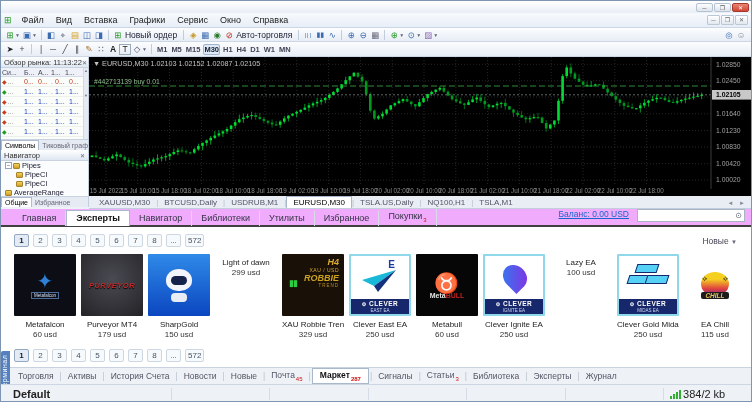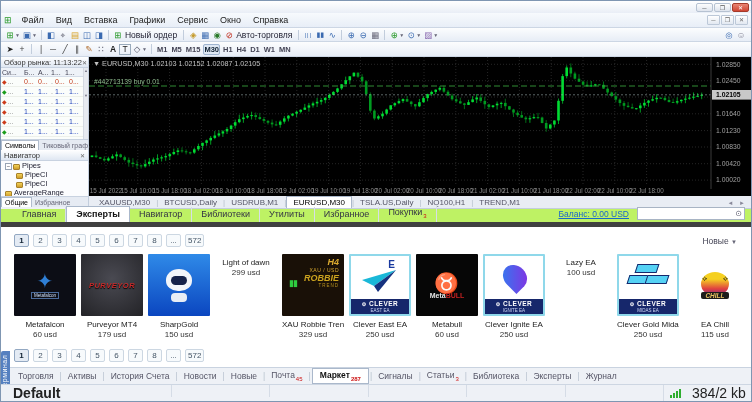--- a/index.html
+++ b/index.html
@@ -37,35 +37,35 @@
   .ptab.active{background:#fff;border:1px solid #b0bccd;border-bottom:none;color:#000}
   .mwtable{background:#fbfdfb;font-size:7px;color:#333;height:71px;overflow:hidden;position:relative}
   .mwhead,.mwrow{display:flex;align-items:center;height:10px;border-bottom:1px solid #edf0ea;padding-left:1px}
   .mwhead{background:#eef2f8;border-bottom:1px solid #d4dce8;color:#445;height:9px}
   .mwc{overflow:hidden;white-space:nowrap}
   .c0{width:22px}.c1{width:14px}.c2{width:13px}.c3{width:4px}.c4{width:14px}.c5{width:11px}
   .dmd{font-size:6px;margin-right:1px}
   .red{color:#c33a1a}.blue{color:#2244bb}.grey{color:#8a8a8a}
   .vscroll{position:absolute;right:0;top:0;bottom:0;width:5px;background:#e7eaf0;border-left:1px solid #d4d9e2;font-size:4px;color:#778;text-align:center;line-height:5px}
   .navtree{height:35px;background:#fbfcfe;font-size:7.5px;color:#223;overflow:hidden;position:relative}
-  .trow{height:9px;display:flex;align-items:flex-end;white-space:nowrap}
+  .trow{height:9px;display:flex;align-items:center;white-space:nowrap}
   .tog{width:7px;height:7px;border:1px solid #98a4b4;background:#fff;font-size:6px;line-height:5px;text-align:center;color:#334;margin-right:1px}
   .ticon{width:7px;height:6px;background:linear-gradient(#f2d25a,#cf9d2a);border:1px solid #a8822a;border-radius:1px;margin-right:2px}
 
   
   .chartwrap{position:absolute;left:88px;top:56px;right:0;height:139px;background:#000}
   .charttabs{position:absolute;left:88px;top:195px;right:0;height:13px;background:#e9edf4;border-bottom:1px solid #c3cedd;display:flex;align-items:flex-end;font-size:8px;color:#556;padding-left:4px}
   .ctab{padding:1px 6px;white-space:nowrap}
   .ctab.active{background:#ffffff;border:1px solid #aab8cb;border-bottom:none;color:#000}
   .csep{color:#b5bfcc;padding:1px 0}
   .cscroll{margin-left:auto;color:#889;font-size:6px;padding:0 4px 2px 0;letter-spacing:2px}
 
   
   .toolbox{position:absolute;left:0;top:208px;right:0;height:158px;background:#fff}
-  .tbtabs{position:absolute;left:0;top:0;right:0;height:18px;background:#bef264;border-bottom:5px solid #404040;display:flex;align-items:flex-end;font-size:9px;color:#334;padding-left:12px}
+  .tbtabs{position:absolute;left:0;top:0;right:0;height:18px;background:#f0abfc;border-bottom:2px solid #404040;display:flex;align-items:flex-start;font-size:9px;color:#334;padding-left:12px}
   .tbclose{position:absolute;left:1px;top:2px;width:8px;height:9px;font-size:5.5px;color:#667;text-align:center;line-height:9px;border:1px solid #c2ccda;background:#f4f6fa}
   .tbtab{padding:2px 9px 3px;white-space:nowrap;border-right:1px solid #d7dde7}
   .tbtab.active{background:#fff;border:1px solid #aab8cb;border-bottom:none;font-weight:bold;color:#111}
   .badge{color:#cc1111;font-size:6px;vertical-align:sub;margin-left:1px}
   .balance{margin-left:auto;font-size:8.5px;color:#1a66cc;text-decoration:underline;white-space:nowrap;padding-bottom:3px}
   .searchbox{width:108px;height:13px;border:1px solid #a8b4c4;background:#fff;margin:0 6px 2px 8px;display:flex;align-items:center;justify-content:flex-end}
   .searchbox .mag{font-size:8px;color:#667;padding-right:2px}
   .tbcontent{position:absolute;left:0;top:18px;right:0;bottom:0;background:#fff}
   .pagerow{display:flex;align-items:center;padding-left:13px;margin-top:6px;height:15px}
   .pbtn{min-width:15px;height:13px;line-height:12px;text-align:center;font-size:8px;color:#456;background:#f7fafc;border:1px solid #ccd7e2;border-radius:2px;margin-right:4px;padding:0 2px}
@@ -116,24 +116,24 @@
   .p10{background:#fff;display:flex;align-items:center;justify-content:center;flex-direction:column}
   .p10 .sun{width:28px;height:24px;border-radius:50%;background:linear-gradient(#f5d020 30%,#e04040 70%,#7a2a8a 100%);position:relative}
   .p10 .palm{position:absolute;color:#1a1a1a;font-size:8px;top:2px}
   .p10 .chilltag{background:#1c1c1c;color:#e8c060;font-size:6.5px;font-style:italic;font-weight:bold;padding:0 4px;margin-top:-4px;border-radius:2px;position:relative}
 
   
   .bottomtabs{position:absolute;left:0;top:366px;right:0;height:17px;background:#eef1f6;border-top:1px solid #c9d3e0;display:flex;align-items:center;font-size:8.5px;color:#556;padding-left:12px}
   .btab{padding:1px 5px;white-space:nowrap}
   .btab.active{background:#fff;border:1px solid #aab8cb;font-weight:bold;color:#111;padding:1px 7px}
   .bsep{color:#b8c2cf;padding:0 1px}
-  .statusbar{position:absolute;left:0;top:383px;right:0;height:19px;background:#eef1f6;border-top:1px solid #cdd6e2;display:flex;align-items:flex-start;font-size:14px;color:#222}
+  .statusbar{position:absolute;left:0;top:383px;right:0;height:19px;background:#eef1f6;border-top:1px solid #cdd6e2;display:flex;align-items:center;font-size:11px;color:#222}
   .sprofile{width:170px;padding-left:12px;font-weight:bold}
   .scell{flex:1;height:12px;border-left:1px solid #d5dce6}
-  .straffic{width:88px;display:flex;align-items:center;gap:11px;padding-left:6px;border-left:1px solid #d5dce6}
+  .straffic{width:88px;display:flex;align-items:center;gap:2px;padding-left:6px;border-left:1px solid #d5dce6}
   .sigbars{display:flex;align-items:flex-end;gap:1px;height:9px}
   .sigbars i{width:2px;background:#2fae2f;display:block}
   .vtab{position:absolute;left:0;top:350px;width:9px;height:44px;background:#5580c0;color:#fff;font-size:7px;writing-mode:vertical-rl;transform:rotate(180deg);text-align:center;border-radius:0 2px 2px 0;letter-spacing:.5px}
 </style>
 </head>
 <body>
 
 <div class="screen">
 
   <div class="titlebar">
@@ -682,21 +682,21 @@
       <span class="ctab">BTCUSD,Daily</span>
       <span class="csep">|</span>
       <span class="ctab">USDRUB,M1</span>
       <span class="csep">|</span>
       <span class="ctab active">EURUSD,M30</span>
       <span class="csep">|</span>
       <span class="ctab">TSLA.US,Daily</span>
       <span class="csep">|</span>
       <span class="ctab">NQ100,H1</span>
       <span class="csep">|</span>
-      <span class="ctab">TREND,M1</span>
+      <span class="ctab">TSLA,M1</span>
       <span class="cscroll">◄ ►</span>
     </div>
 
   <div class="toolbox">
     <span class="tbclose">✕</span>
     <div class="tbtabs">
       <span id="tb-tabs" style="display:flex;align-items:flex-end">
           <span class="tbtab">Главная</span>
           <span class="tbtab active">Эксперты</span>
           <span class="tbtab">Навигатор</span>

